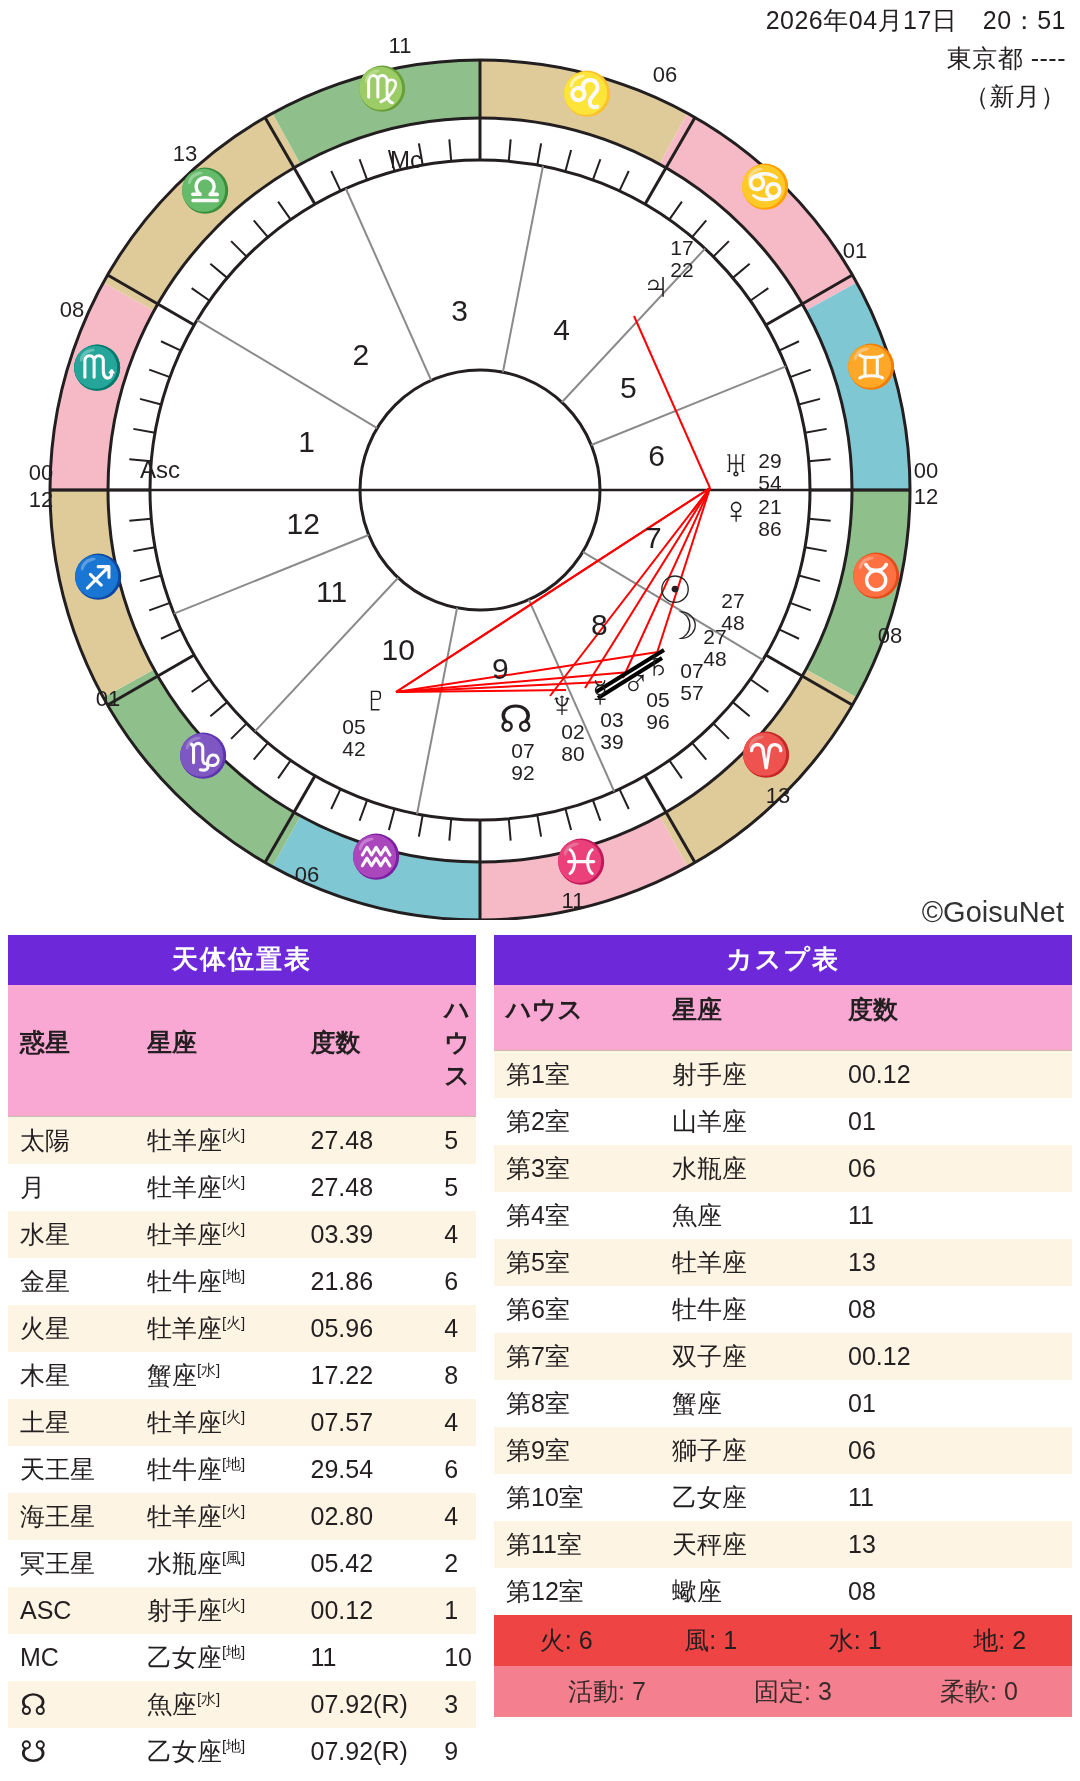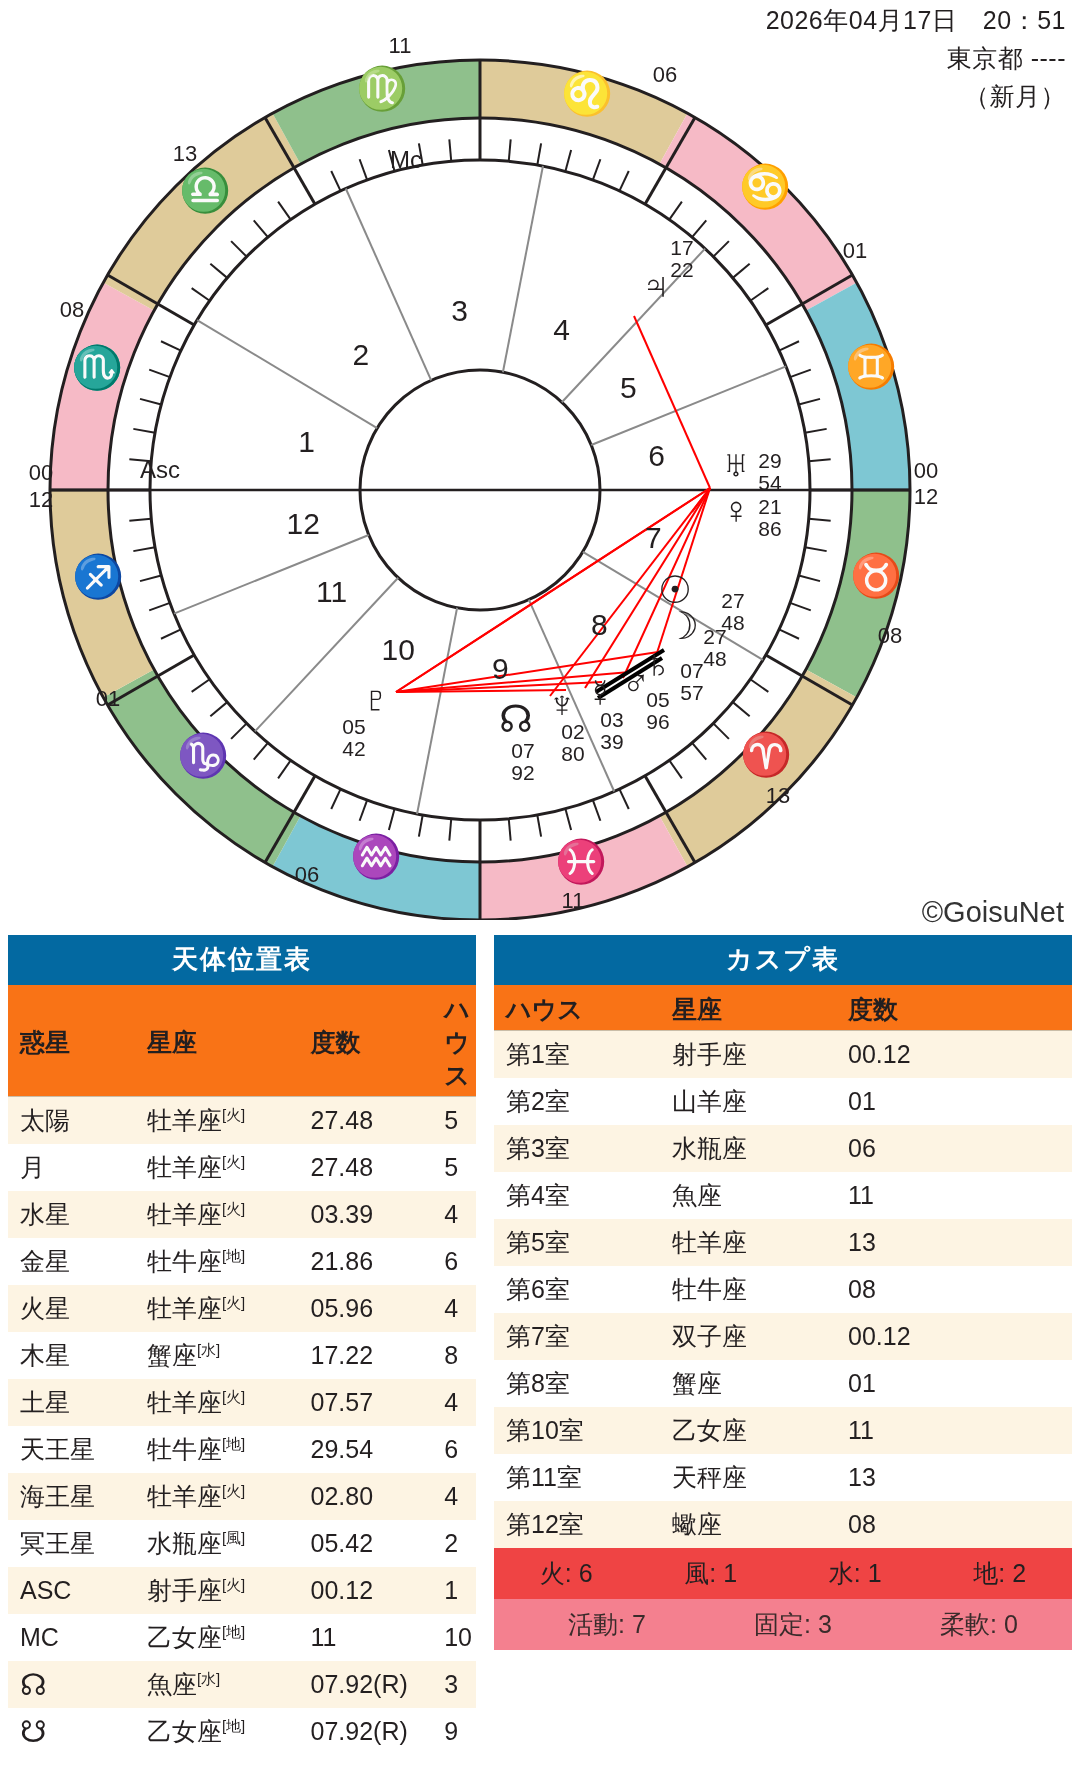--- a/index.html
+++ b/index.html
@@ -16,27 +16,27 @@
 
   #wheel{position:absolute;left:10px;top:20px;width:880px;height:880px;}
   #wheel svg{display:block;}
 
   
   .tables{position:absolute;left:8px;top:935px;width:1064px;display:flex;gap:18px;}
   .tbl{flex:0 0 auto;}
   .tbl.left{width:468px;}
   .tbl.right{width:578px;}
   .tcap{
-    background:#0369a1;color:#fff;text-align:center;
+    background:#6d28d9;color:#fff;text-align:center;
     font-size:26px;font-weight:bold;padding:7px 0 8px;letter-spacing:2px;
   }
   table{border-collapse:collapse;width:100%;font-size:25px;}
   th{
-    font-weight:bold;text-align:left;padding:8px 4px 4px 12px;font-size:25px;
-    background:#f97316;border-bottom:1px solid #c9bda8;
+    font-weight:bold;text-align:left;padding:8px 4px 24px 12px;font-size:25px;
+    background:#f9a8d4;border-bottom:1px solid #c9bda8;
   }
   td{padding:7px 4px 7px 12px;vertical-align:middle;}
   tbody tr:nth-child(odd){background:#fdf4e3;}
   tbody tr:nth-child(even){background:#ffffff;}
   .sup{font-size:15px;vertical-align:super;}
   .glyph{font-size:30px;line-height:1;}
   .elrow{display:flex;background:#ef4444;font-size:25px;}
   .elrow>div{flex:1;text-align:center;padding:9px 0;}
   .elrow.b{background:#f4808f;padding-left:20px;}
   .elrow.b>div{color:#3a2b2b;}
@@ -437,20 +437,25 @@
             <td class="h1c">第7室</td>
             <td class="h2c">双子座</td>
             <td>00.12</td>
           </tr>
           <tr>
             <td class="h1c">第8室</td>
             <td class="h2c">蟹座</td>
             <td>01</td>
           </tr>
           <tr>
+            <td class="h1c">第9室</td>
+            <td class="h2c">獅子座</td>
+            <td>06</td>
+          </tr>
+          <tr>
             <td class="h1c">第10室</td>
             <td class="h2c">乙女座</td>
             <td>11</td>
           </tr>
           <tr>
             <td class="h1c">第11室</td>
             <td class="h2c">天秤座</td>
             <td>13</td>
           </tr>
           <tr>

